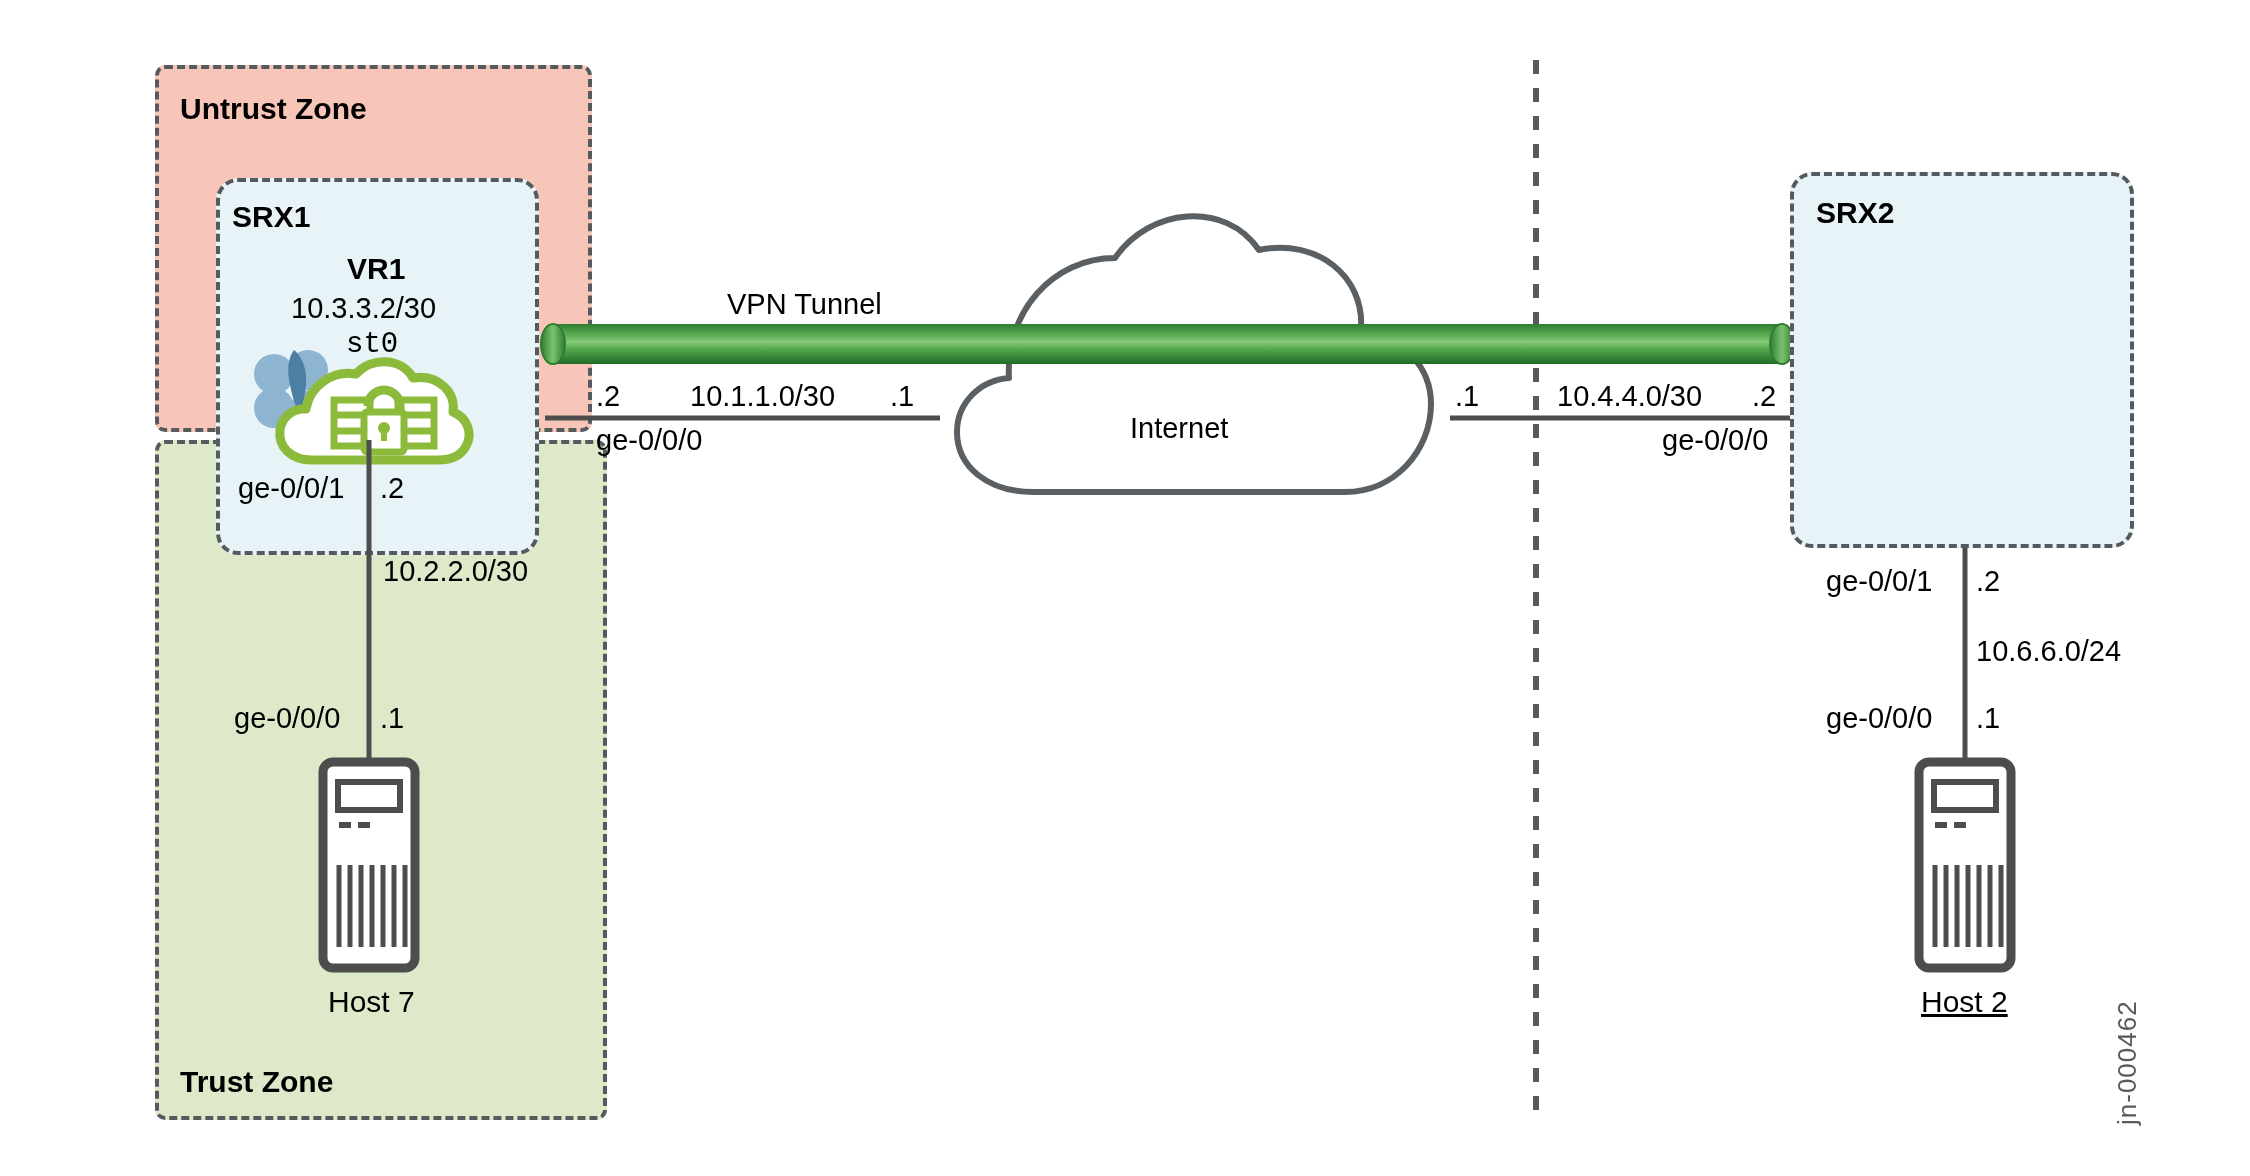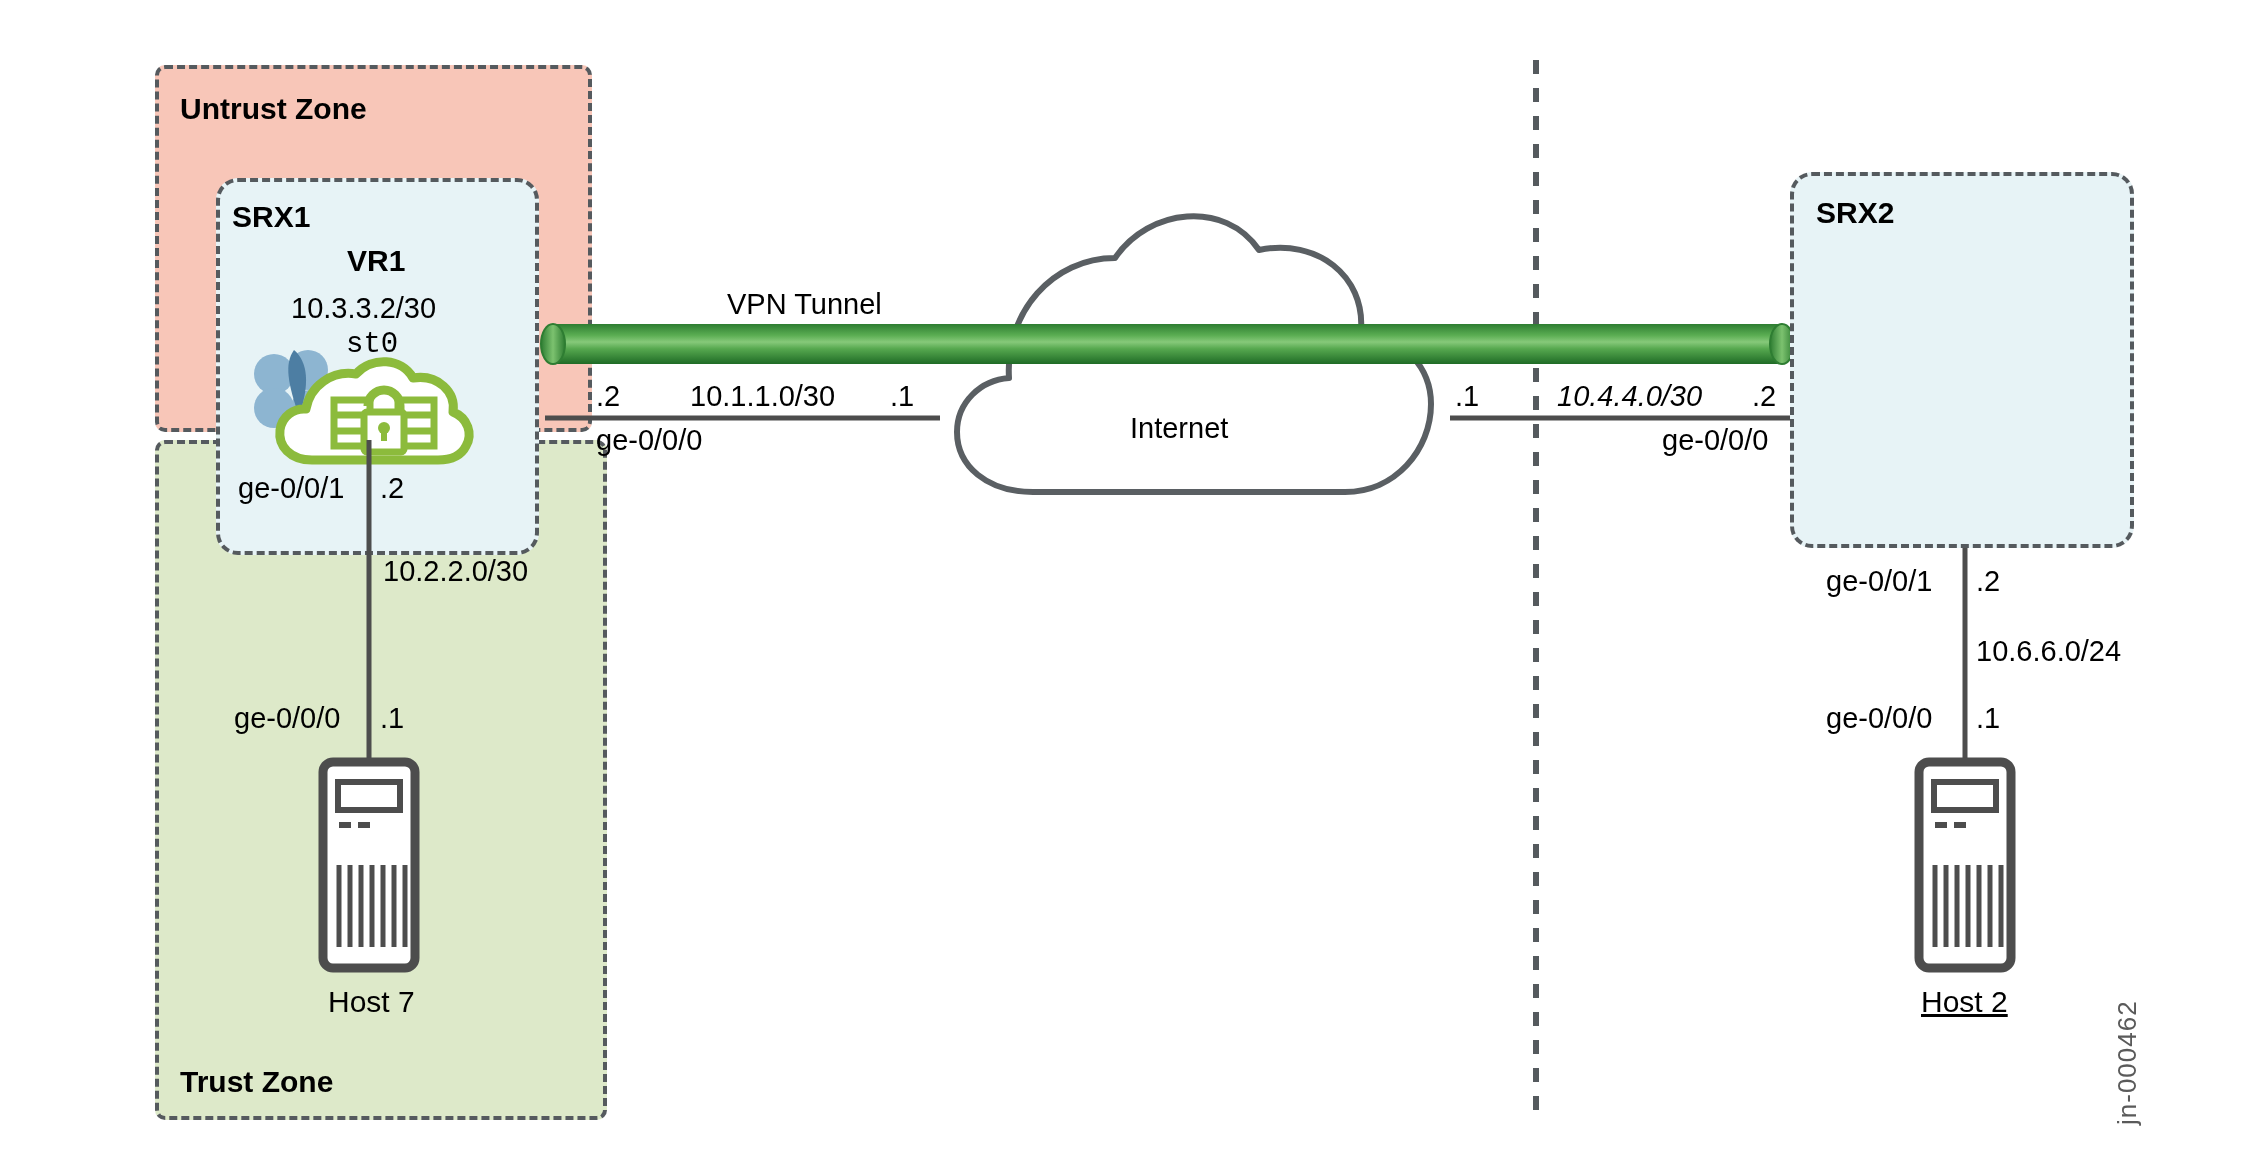--- a/index.html
+++ b/index.html
@@ -26,21 +26,21 @@
 
   <div class="zonebox untrust" style="left:155px;top:65px;width:437px;height:367px;"></div>
   <div class="lbl zone-title" style="left:180px;top:92px;">Untrust Zone</div>
 
   <div class="zonebox trust" style="left:155px;top:440px;width:452px;height:680px;"></div>
   <div class="lbl zone-title" style="left:180px;top:1065px;">Trust Zone</div>
 
   <div class="srxbox" style="left:216px;top:178px;width:323px;height:377px;"></div>
   <div class="lbl node-title" style="left:232px;top:200px;">SRX1</div>
 
-  <div class="lbl vr-title" style="left:347px;top:244px;">VR1</div>
+  <div class="lbl vr-title" style="left:347px;top:252px;">VR1</div>
   <div class="lbl txt" style="left:291px;top:292px;">10.3.3.2/30</div>
   <div class="lbl txt" style="left:346px;top:328px;font-family:Liberation Mono, monospace;">st0</div>
 
   <svg style="left:252px;top:348px;width:228px;height:122px;" viewBox="0 0 228 122">
 
     <g fill="#89b2d0" opacity="0.95">
       <circle cx="22" cy="26" r="20"></circle>
       <circle cx="22" cy="60" r="20"></circle>
       <circle cx="56" cy="22" r="20"></circle>
       <circle cx="58" cy="62" r="20"></circle>
@@ -123,21 +123,21 @@
 
     <line x1="1965" y1="548" x2="1965" y2="762" stroke="#4d4d4d" stroke-width="5"></line>
   </svg>
 
   <div class="lbl txt" style="left:596px;top:380px;">.2</div>
   <div class="lbl txt" style="left:690px;top:380px;">10.1.1.0/30</div>
   <div class="lbl txt" style="left:890px;top:380px;">.1</div>
   <div class="lbl txt" style="left:596px;top:424px;">ge-0/0/0</div>
 
   <div class="lbl txt" style="left:1455px;top:380px;">.1</div>
-  <div class="lbl txt" style="left:1557px;top:380px;font-style:italic;">10.4.4.0/30</div>
+  <div class="lbl txt" style="left:1557px;top:380px;">10.4.4.0/30</div>
   <div class="lbl txt" style="left:1752px;top:380px;">.2</div>
   <div class="lbl txt" style="left:1662px;top:424px;">ge-0/0/0</div>
 
   <svg style="left:540px;top:322px;width:1255px;height:44px;" viewBox="0 0 1255 44">
     <defs>
       <linearGradient id="pipeGrad" x1="0" y1="0" x2="0" y2="1">
         <stop offset="0%" stop-color="#2e7d32"></stop>
         <stop offset="28%" stop-color="#5aad52"></stop>
         <stop offset="45%" stop-color="#86c97a"></stop>
         <stop offset="62%" stop-color="#56a84f"></stop>

